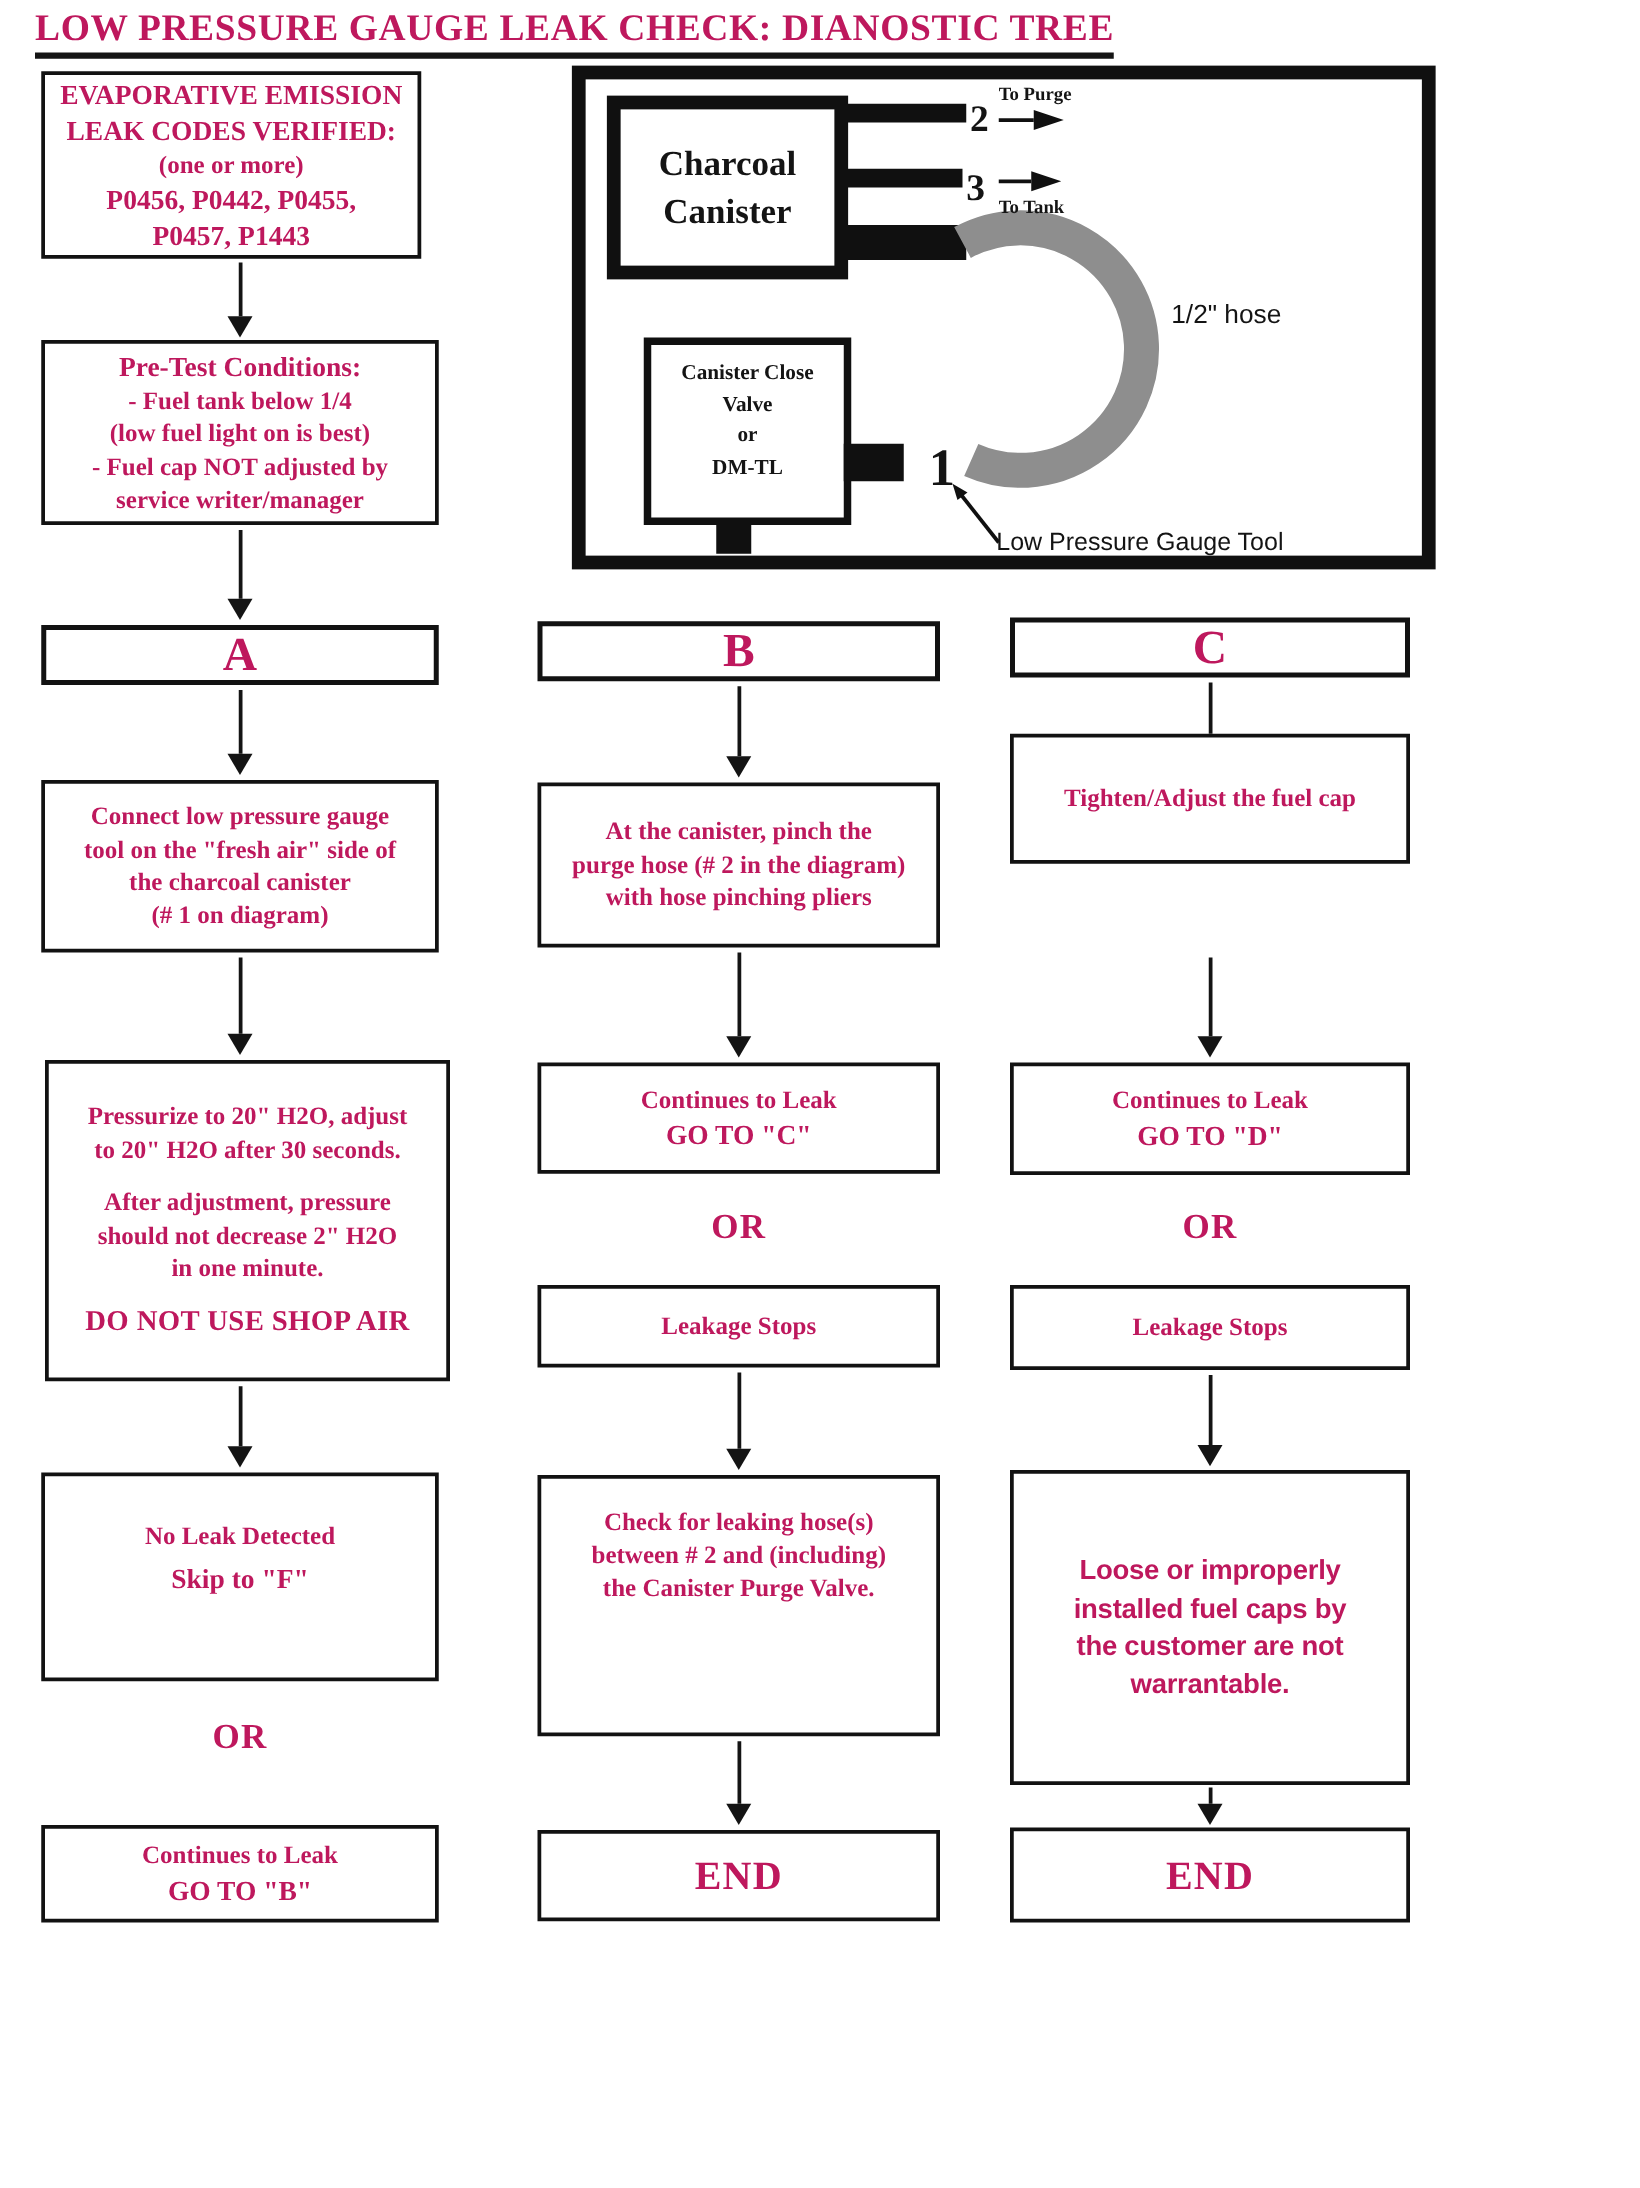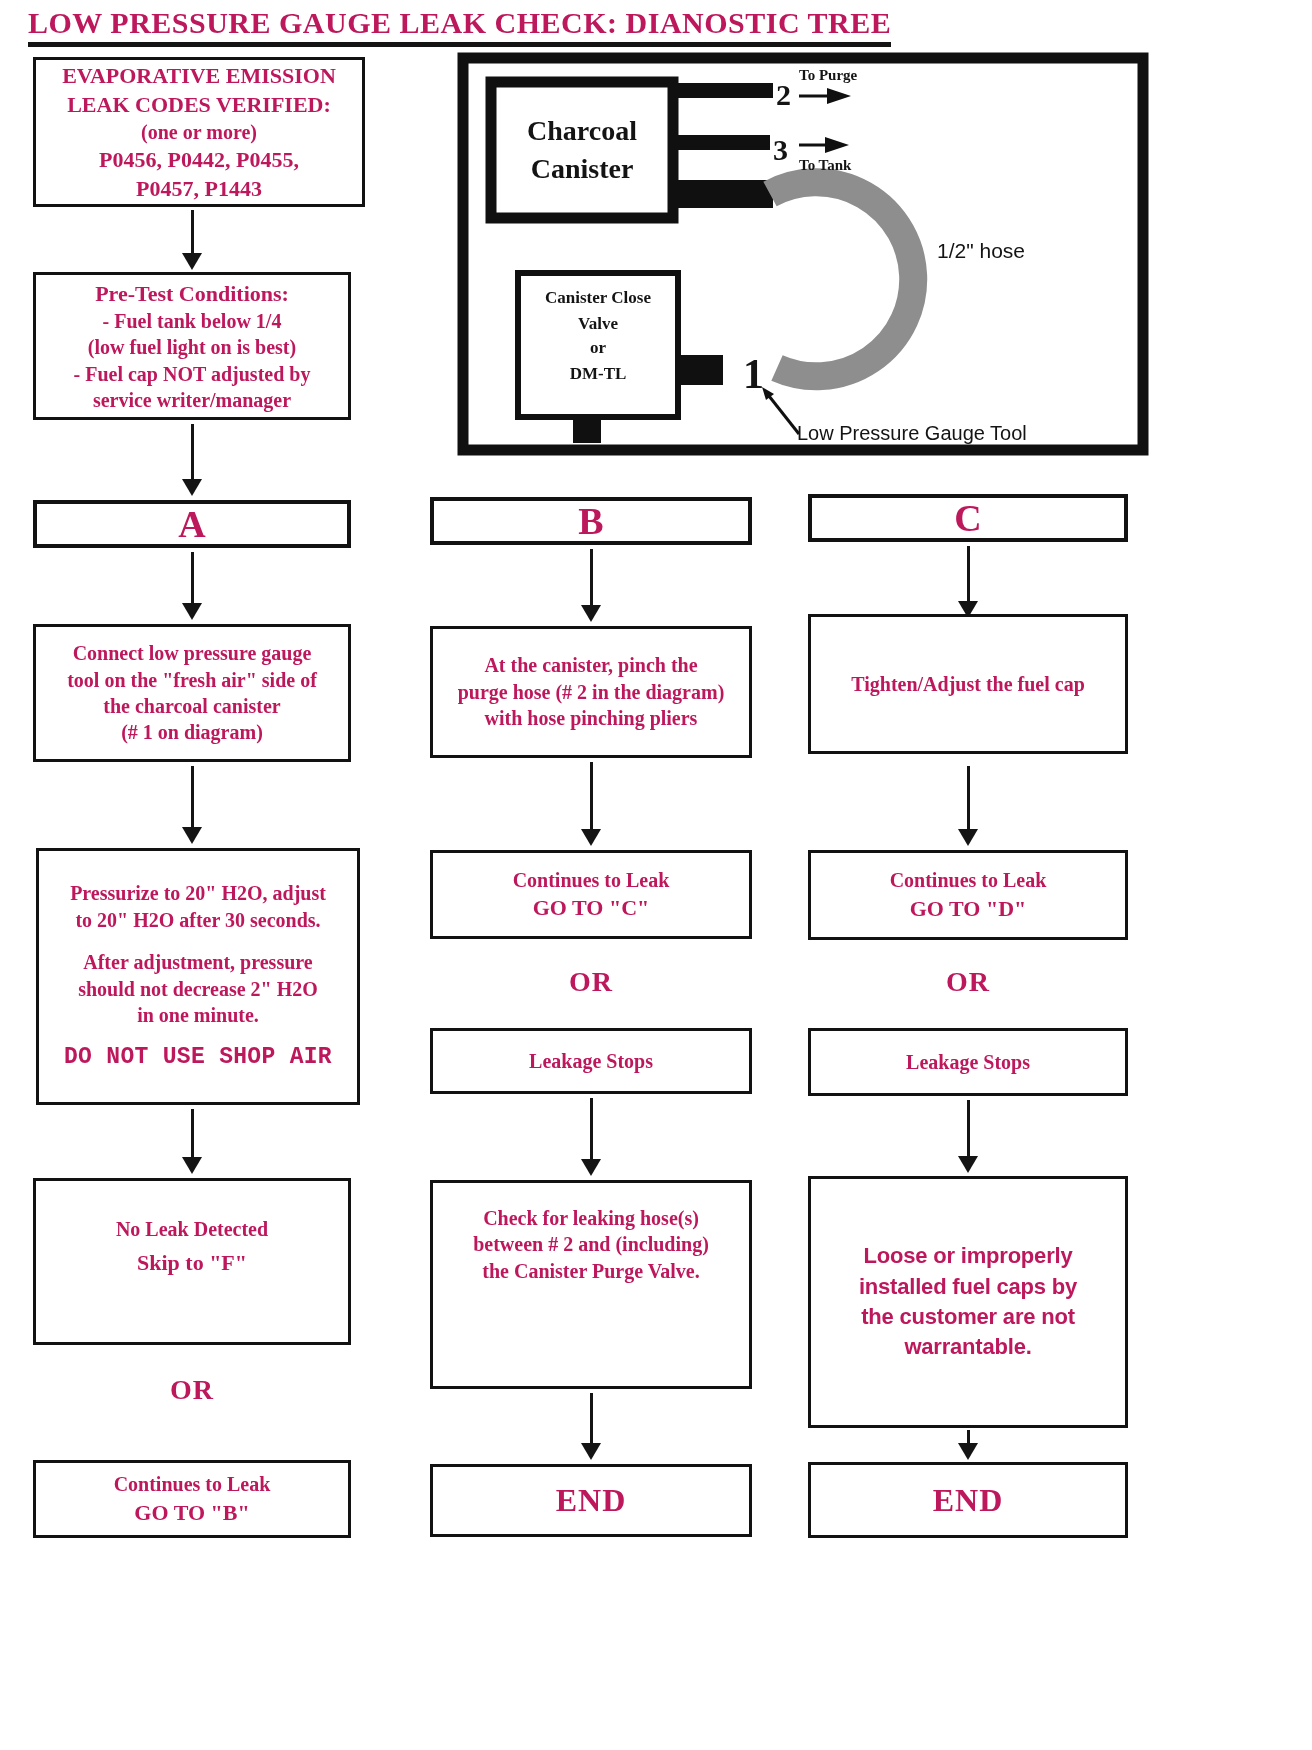--- a/index.html
+++ b/index.html
@@ -7,21 +7,21 @@
   #canvas{position:relative;width:1312px;height:1750px;background:#fff;overflow:hidden;
           font-family:"Liberation Serif",serif;color:#be185d;}
   .title{position:absolute;left:28px;top:6px;font-size:30px;font-weight:bold;
          letter-spacing:.5px;border-bottom:5px solid #141414;padding-bottom:2px;white-space:nowrap;}
   .box{position:absolute;border:3px solid #121212;background:#fff;display:flex;
        flex-direction:column;align-items:center;justify-content:center;text-align:center;
        font-weight:bold;font-size:20px;line-height:1.32;}
   .hdr{border-width:4px;font-size:38px;line-height:1;}
   .pre{white-space:pre-line;}
   .b22{font-size:22px;}
-  .b23{font-size:23px;letter-spacing:.3px;font-family:Liberation Mono, monospace;}
+  .b23{font-size:23px;letter-spacing:.3px;}
   .end-t{font-size:32px;letter-spacing:1px;}
   .gap16{margin-bottom:16px;}
   .gap14{margin-bottom:14px;}
   .mt6{margin-top:6px;}
   .pb50{padding-bottom:80px;}
   .pb30{padding-bottom:30px;align-items:center;}
   .orlbl{position:absolute;text-align:center;font-weight:bold;font-size:28px;letter-spacing:1px;}
   .arr{position:absolute;width:22px;display:flex;flex-direction:column;align-items:center;}
   .arr .stem{width:3px;flex:1 1 auto;background:#141414;}
   .arr .head{width:0;height:0;border-left:10px solid transparent;border-right:10px solid transparent;
@@ -37,21 +37,21 @@
   .sansA{font:21px "Liberation Sans",sans-serif;fill:#141414;}
   .sansB{font:20px "Liberation Sans",sans-serif;fill:#141414;}
 </style>
 </head>
 <body>
 
 <div id="canvas">
 
   <div class="title">LOW PRESSURE GAUGE LEAK CHECK: DIANOSTIC TREE</div>
 
-  <div class="box" style="left:33px;top:57px;width:332px;height:150px">
+  <div class="box" style="left:33px;top:57px;width:304px;height:150px">
     <div class="pre b22">EVAPORATIVE EMISSION
 LEAK CODES VERIFIED:</div>
     <div class="pre">(one or more)</div>
     <div class="pre b22">P0456, P0442, P0455,
 P0457, P1443</div>
   </div>
 
   <div class="arr" style="left:181px;top:210px;height:60px">
       <span class="stem"></span>
       <span class="head"></span>
@@ -202,21 +202,21 @@
   </div>
 
   <div class="box hdr" style="left:808px;top:494px;width:320px;height:48px">
     <span>C</span>
   </div>
   <div class="arr" style="left:957px;top:546px;height:72px">
       <span class="stem"></span>
       <span class="head"></span>
     </div>
 
-  <div class="box" style="left:808px;top:614px;width:320px;height:140px">
+  <div class="box" style="left:808px;top:587px;width:320px;height:104px">
     <div class="pre">Tighten/Adjust the fuel cap</div>
   </div>
   <div class="arr" style="left:957px;top:766px;height:80px">
       <span class="stem"></span>
       <span class="head"></span>
     </div>
 
   <div class="box" style="left:808px;top:850px;width:320px;height:90px">
     <div class="pre">Continues to Leak</div>
     <div class="pre b22">GO TO "D"</div>

